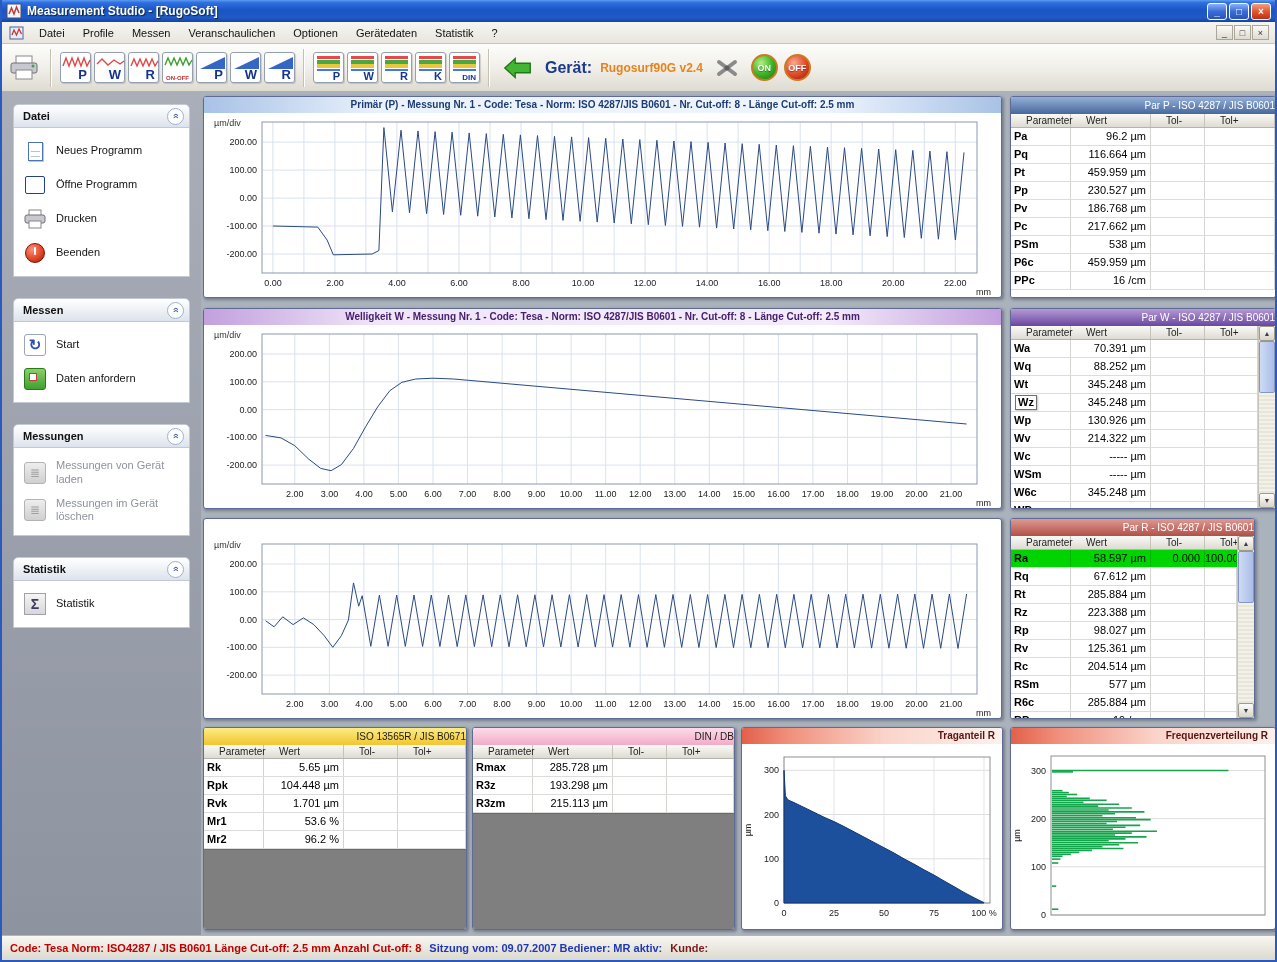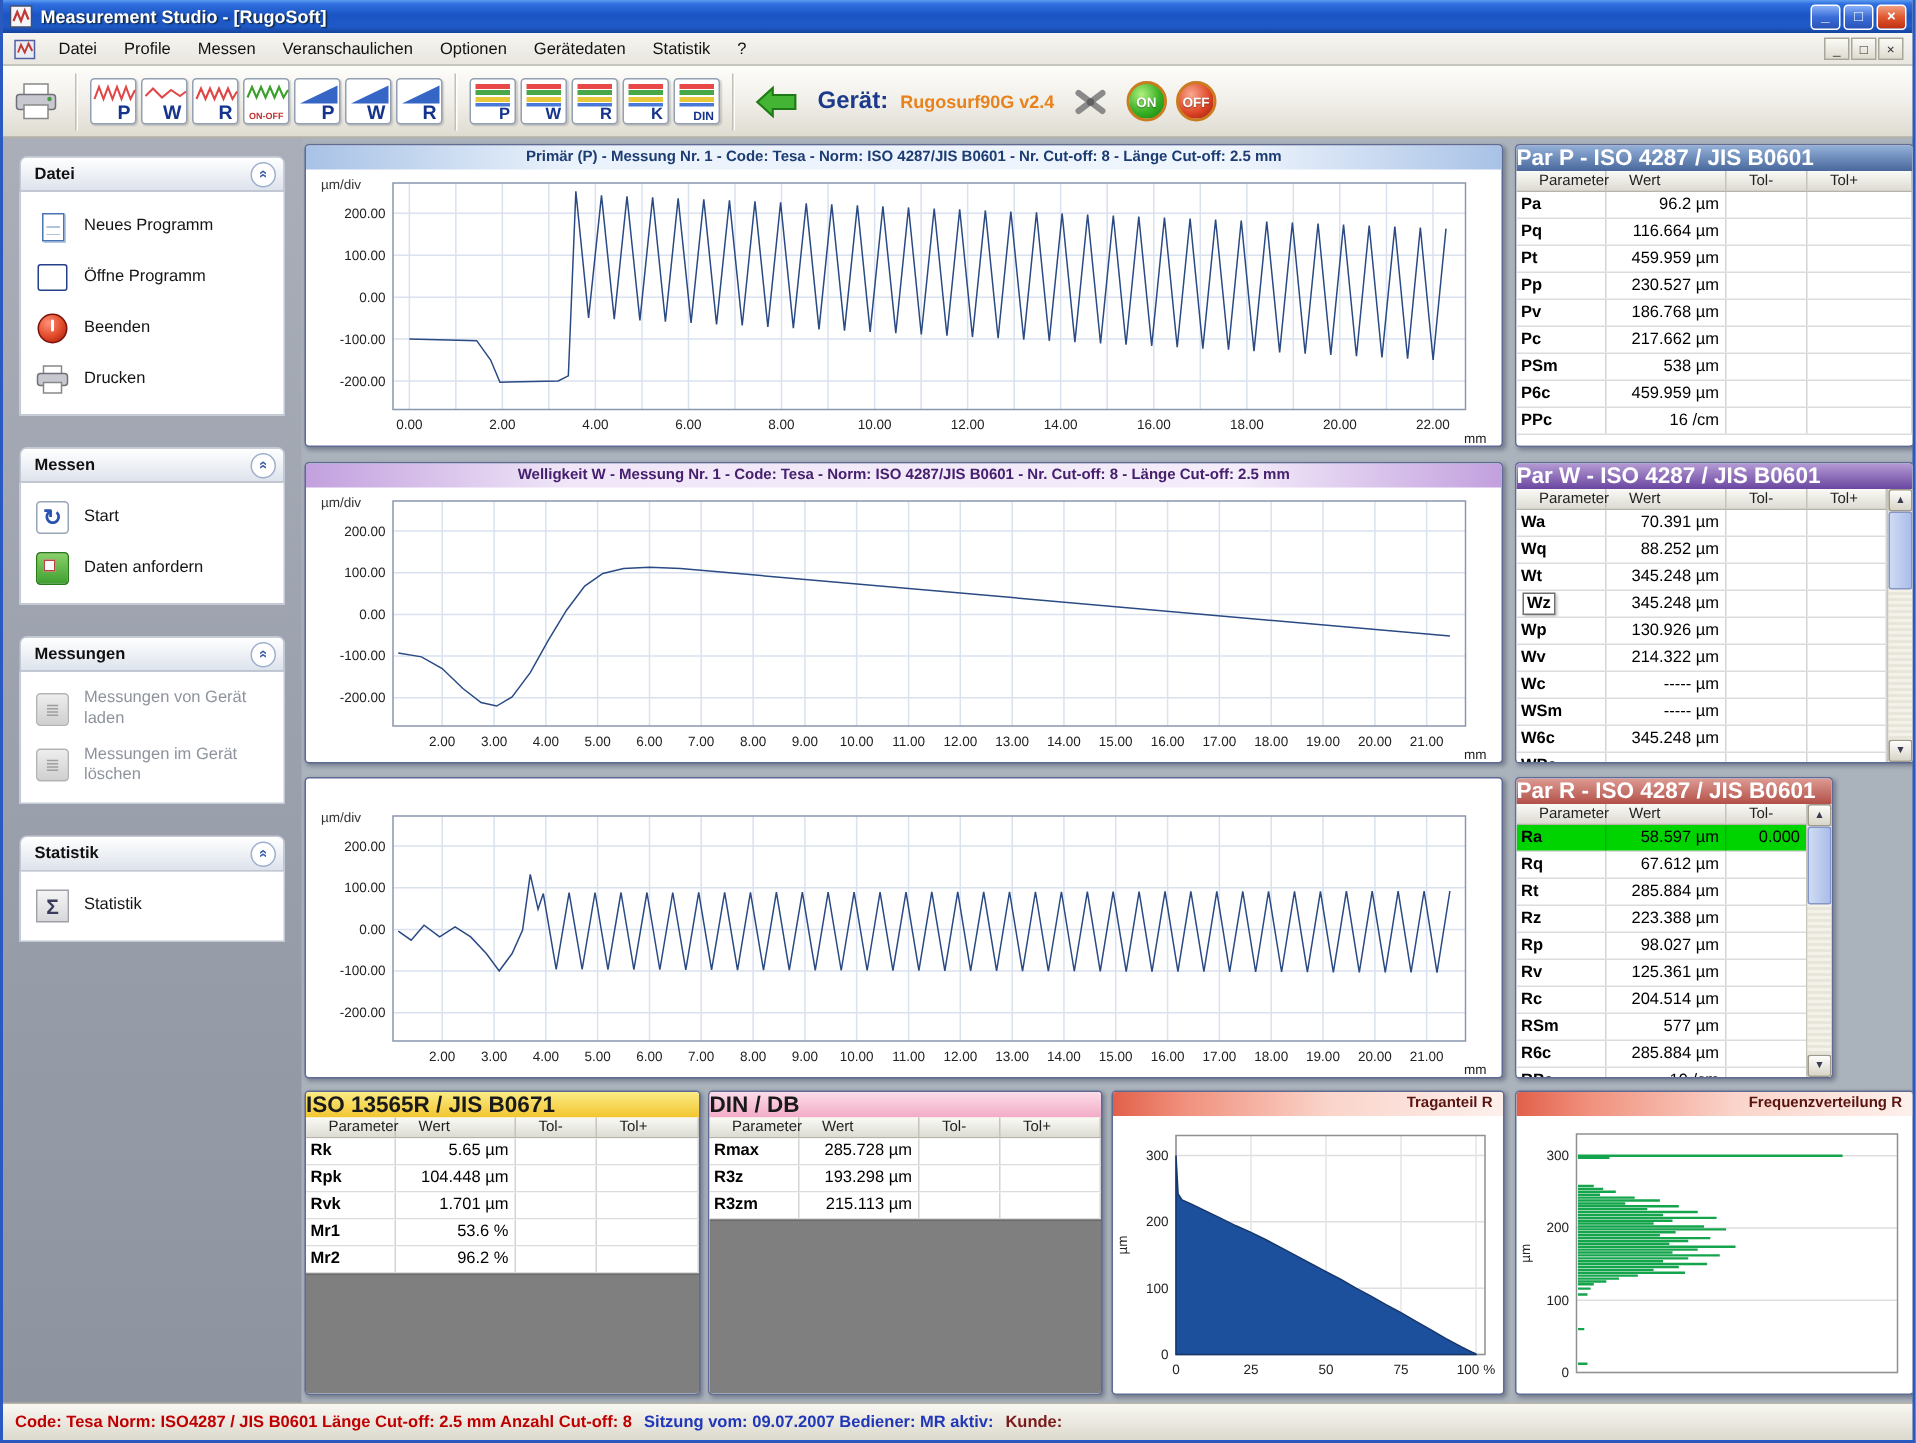--- a/index.html
+++ b/index.html
@@ -65,35 +65,35 @@
 .ic-gray{width:22px;height:22px;background:linear-gradient(180deg,#e8e8e8,#c0c0c0);border:1px solid #9a9a9a;border-radius:3px;color:#808080;font-size:12px;display:flex;align-items:center;justify-content:center}
 .ic-sigma{width:22px;height:22px;background:linear-gradient(180deg,#f4f4f4,#d8d8dc);border:1px solid #a0a0a8;color:#3a3a5a;font-weight:bold;font-size:14px;display:flex;align-items:center;justify-content:center}
 
 
 .panel{position:absolute;background:#fff;border:1px solid #5f6b94;border-radius:3px;overflow:hidden;box-shadow:1.5px 1.5px 3px rgba(20,30,60,.35)}
 #chartP{left:201px;top:4px;width:799px;height:202px}
 #chartW{left:201px;top:216px;width:799px;height:201px}
 #chartR{left:201px;top:426px;width:799px;height:201px}
 #parP{left:1008px;top:4px;width:266px;height:202px}
 #parW{left:1008px;top:216px;width:266px;height:201px}
-#parR{left:1008px;top:426px;width:212px;height:201px}
+#parR{left:1008px;top:426px;width:245px;height:201px}
 #tblISO{left:201px;top:635px;width:264px;height:203px}
 #tblDIN{left:470px;top:635px;width:263px;height:203px}
 #bearing{left:739px;top:635px;width:262px;height:203px}
 #freq{left:1008px;top:635px;width:266px;height:203px}
 
 .chart-header{height:16px;line-height:16px;text-align:center;font-size:10px;font-weight:bold;white-space:nowrap;overflow:hidden}
 .header-blue{background:linear-gradient(90deg,#a8c2e6,#eaf2fc 22%,#eff5fd 78%,#a8c2e6);color:#1c3c72}
 .header-purple{background:linear-gradient(90deg,#c2a0de,#f0e6f8 22%,#f4ecfa 78%,#c2a0de);color:#46206e}
 .header-red{background:linear-gradient(90deg,#efa093,#fde2dc 22%,#fdeae6 78%,#efa093);color:#7c2018}
 .bheader{text-align:right;padding-right:7px;color:#5a1410;background:linear-gradient(90deg,#e2604a,#f0907c 18%,#fad4ca 55%,#fdf0ec)}
 .chart-body{position:absolute;left:0;top:16px;right:0;bottom:0}
 
 
-.pt-head{height:17px;line-height:17px;text-align:left;color:#fff;font-weight:bold;font-size:15px;white-space:nowrap;overflow:hidden}
+.pt-head{height:17px;line-height:17px;text-align:right;color:#fff;font-weight:normal;font-size:10px;white-space:nowrap;overflow:hidden}
 .pt-blue{background:linear-gradient(180deg,#93b0d8,#48689c)}
 .pt-purple{background:linear-gradient(180deg,#b49ad4,#6a46a0)}
 .pt-red{background:linear-gradient(180deg,#dd9a92,#b25048)}
 .bt-yellow{background:linear-gradient(180deg,#fbec86,#f2c52e);color:#1a1a1a}
 .bt-pink{background:linear-gradient(180deg,#fcdce9,#f2abc6);color:#1a1a1a}
 .pt-body{position:relative;background:#fff;overflow:hidden;height:calc(100% - 17px)}
 .colhead{display:flex;height:14px;background:linear-gradient(180deg,#fafaf6,#dddbd2);border-bottom:1px solid #b6b4aa;font-size:10px;color:#222}
 .colhead .c{border-right:1px solid #c6c4ba;padding:0 0 0 15px;line-height:14px}
 .c{display:block}
 .cp{width:60px;flex:none}.cw{width:80px;flex:none}.ct{width:54px;flex:none}.ct2{flex:1}
@@ -272,33 +272,33 @@
                 <span class="sb-label">Neues Programm</span>
               </div>
               <div class="sb-item">
                 <span class="icn">
                   <span class="ic-book"></span>
                 </span>
                 <span class="sb-label">Öffne Programm</span>
               </div>
               <div class="sb-item">
                 <span class="icn">
-                  <span class="ic-power"></span>
-                </span>
-                <span class="sb-label">Beenden</span>
-              </div>
-              <div class="sb-item">
-                <span class="icn">
                   <svg width="24" height="20">
                     <rect x="6" y="1" width="12" height="6" fill="#fff" stroke="#888"></rect>
                     <rect x="2" y="6" width="20" height="8" rx="2" fill="#c8c8d0" stroke="#707078"></rect>
                     <rect x="6" y="12" width="12" height="7" fill="#fff" stroke="#888"></rect>
                   </svg>
                 </span>
                 <span class="sb-label">Drucken</span>
+              </div>
+              <div class="sb-item">
+                <span class="icn">
+                  <span class="ic-power"></span>
+                </span>
+                <span class="sb-label">Beenden</span>
               </div>
             </div>
           </div>
           <div class="sb-panel">
             <div class="sb-h">
               <span class="sb-title">Messen</span>
               <span class="sb-chev">
                 <i>»</i>
               </span>
             </div>

